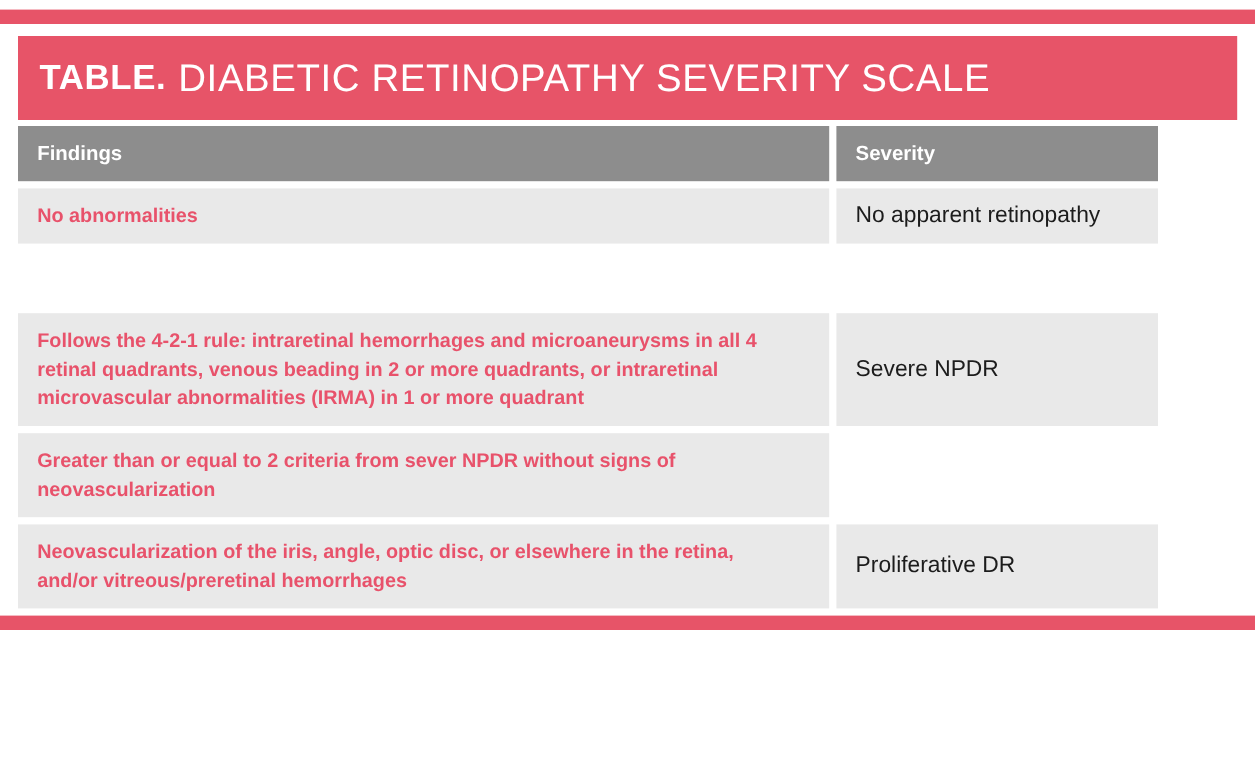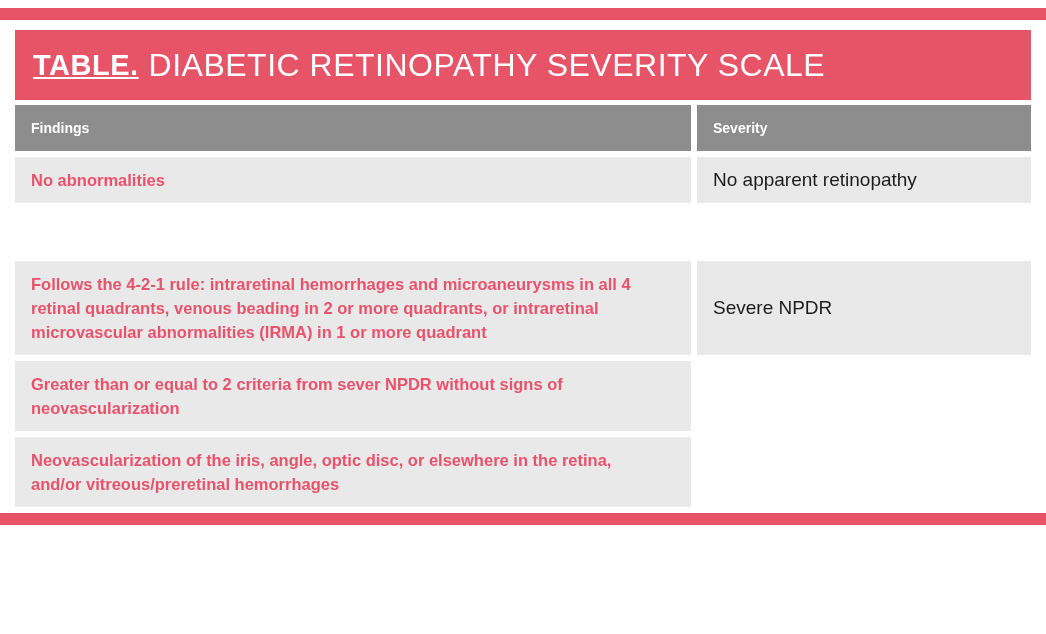--- a/index.html
+++ b/index.html
@@ -34,21 +34,20 @@
     background: var(--accent, #e75468);
     display: flex;
     align-items: center;
     padding-left: 18px;
     color: #ffffff;
   }
   .title-bar .prefix {
     font-weight: bold;
     font-size: 29px;
     letter-spacing: 0.5px;
-    text-decoration: underline;
   }
   .title-bar .rest {
     font-weight: normal;
     font-size: 32px;
     letter-spacing: 0.5px;
     margin-left: 10px;
   }
   .tbl {
     margin-top: 5px;
     width: 1016px;
@@ -60,27 +59,27 @@
   }
   .cell {
     display: flex;
     align-items: center;
   }
   .cell.find {
     width: 676px;
     margin-right: 6px;
   }
   .cell.sev {
-    width: 334px;
+    width: 268px;
   }
   .hdr .cell {
     background: #8d8d8d;
     color: #ffffff;
     font-weight: bold;
-    font-size: 14px;
+    font-size: 17px;
     min-height: 42px;
     padding-left: 16px;
   }
   .body-row .cell {
     background: #e9e9e9;
   }
   .body-row .cell.find {
     color: var(--accent-text, #e8526b);
     font-weight: bold;
     font-size: 16.5px;
@@ -127,20 +126,21 @@
         <div class="cell find">Follows the 4-2-1 rule: intraretinal hemorrhages and microaneurysms in all 4 retinal quadrants, venous beading in 2 or more quadrants, or intraretinal microvascular abnormalities (IRMA) in 1 or more quadrant</div>
         <div class="cell sev">Severe NPDR</div>
       </div>
 
       <div class="row body-row">
         <div class="cell find">Greater than or equal to 2 criteria from sever NPDR without signs of neovascularization</div>
       </div>
 
       <div class="row body-row">
         <div class="cell find">Neovascularization of the iris, angle, optic disc, or elsewhere in the retina, and/or vitreous/preretinal hemorrhages</div>
+        <div class="cell sev">Proliferative DR</div>
       </div>
 
     </div>
 
   </div>
 
   <div class="accent-strip bottom"></div>
 
 </div>
 

